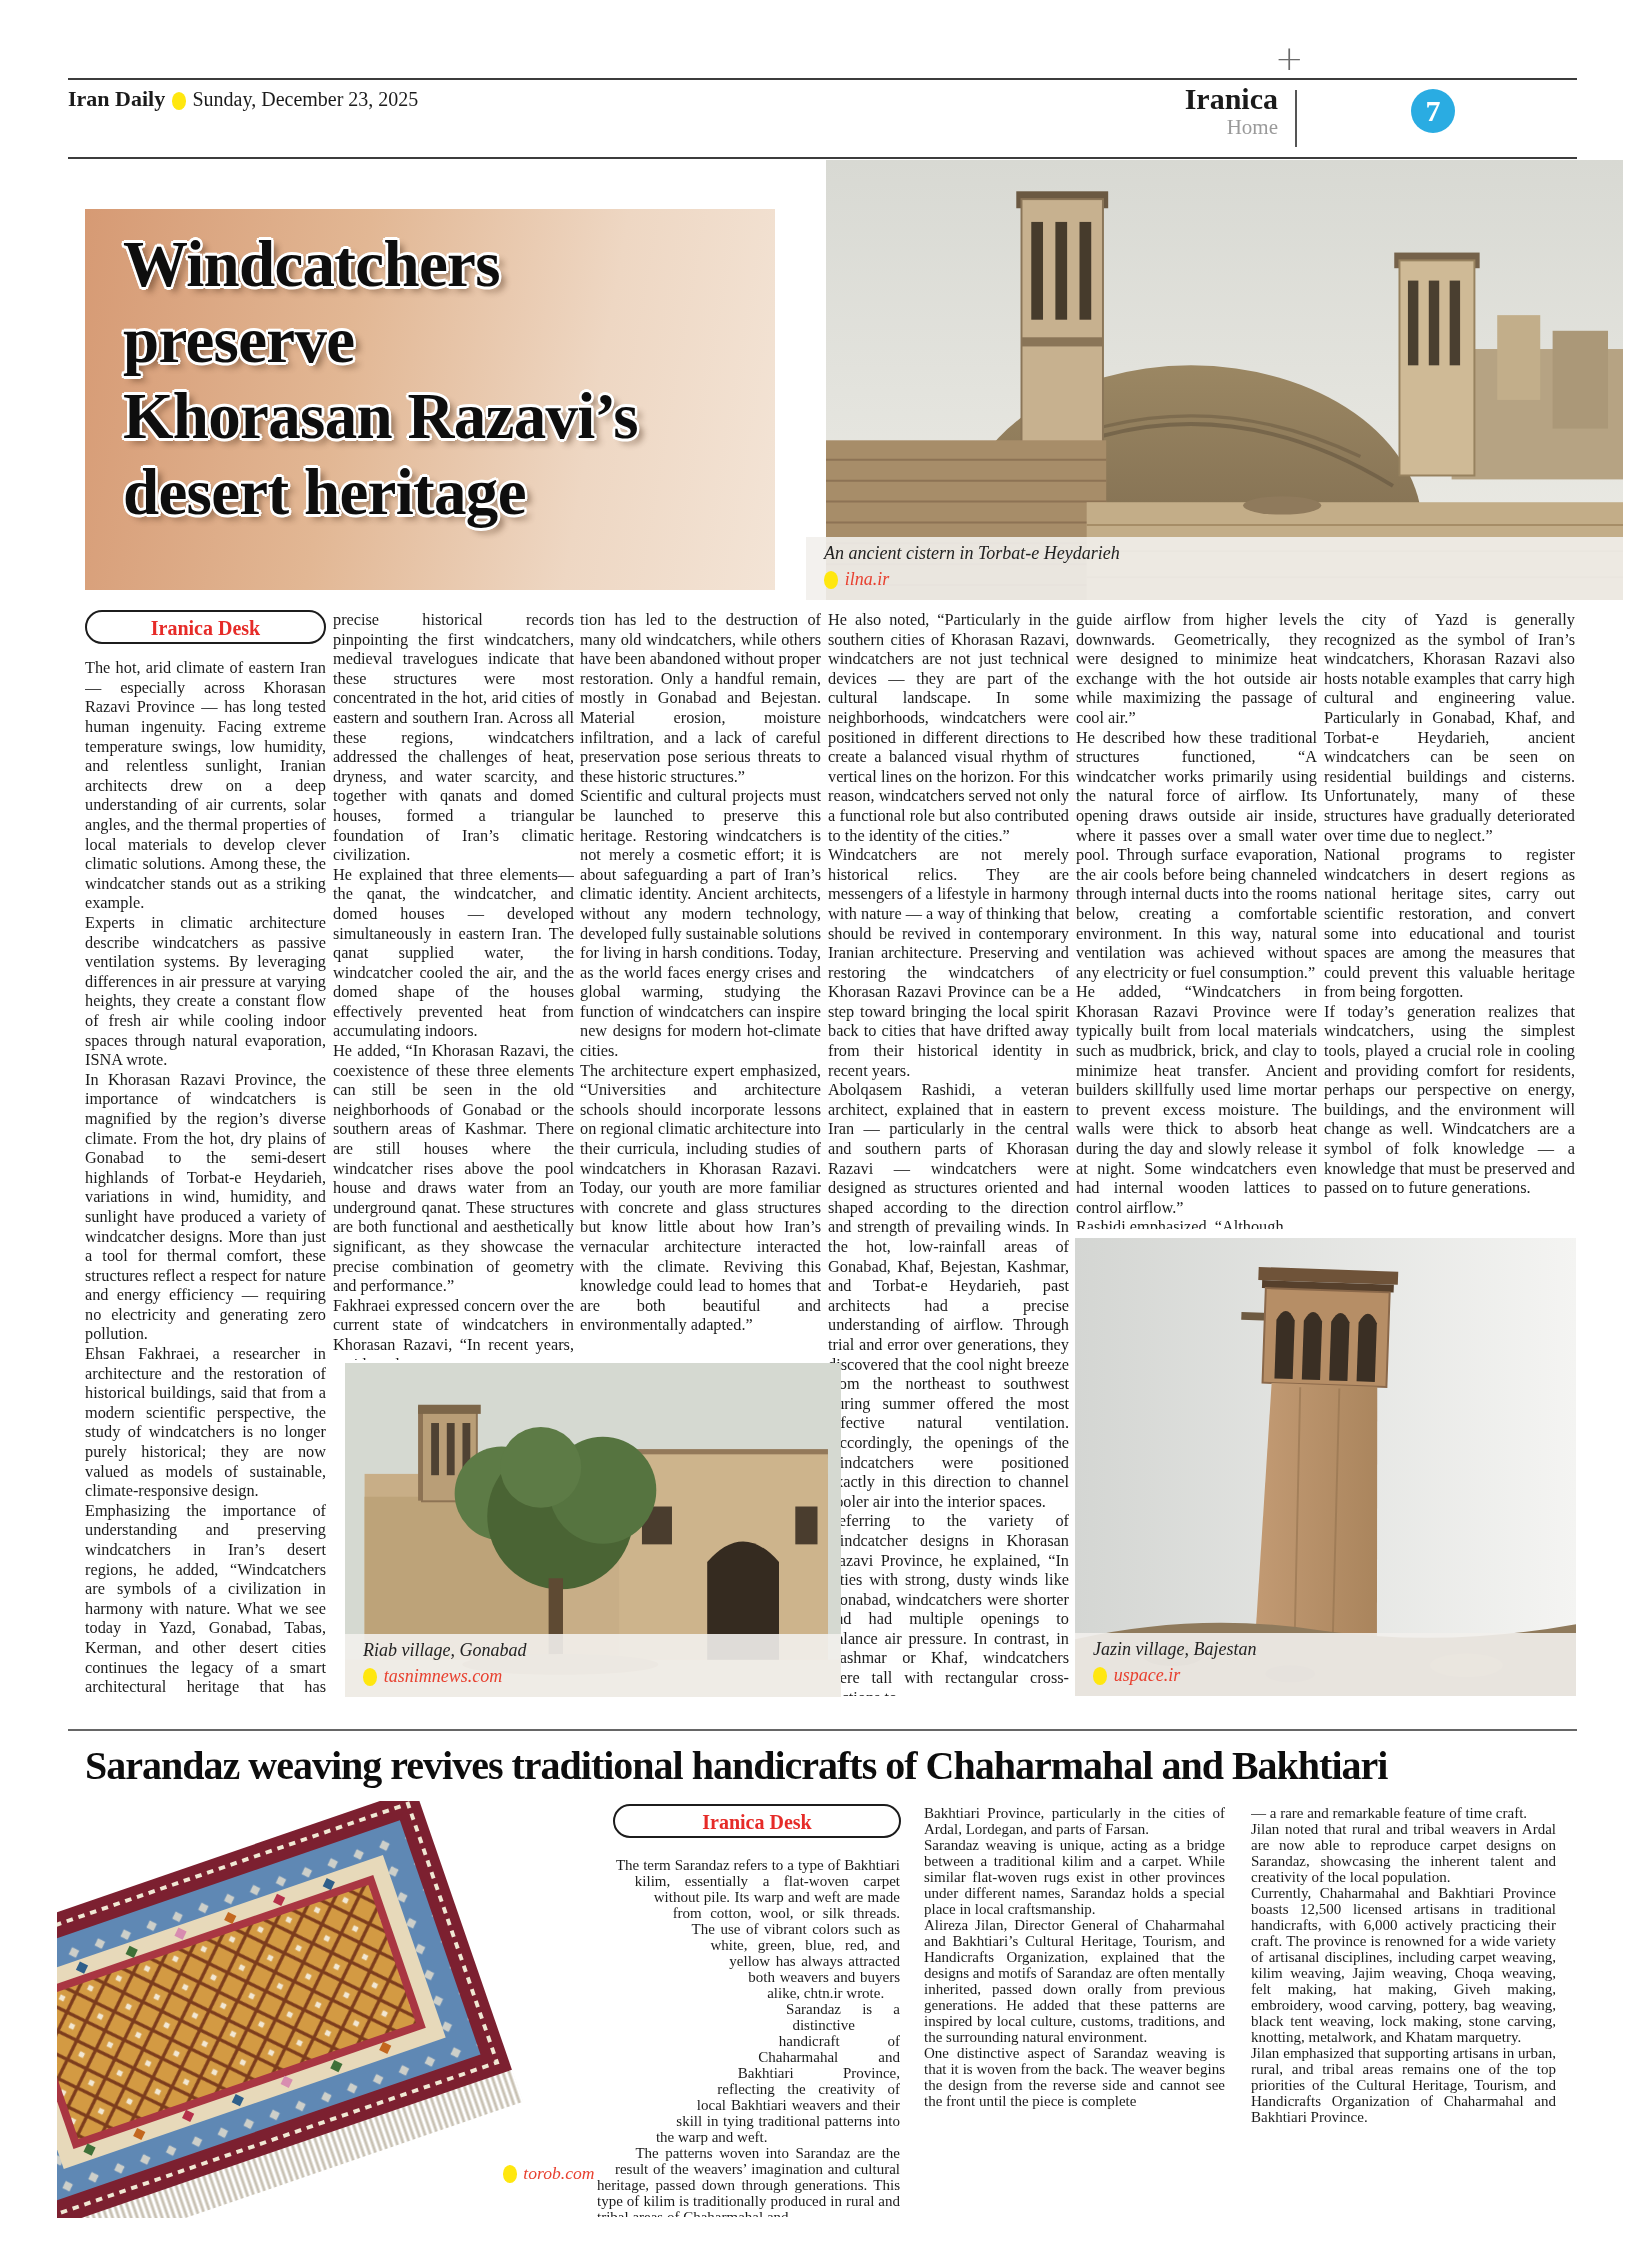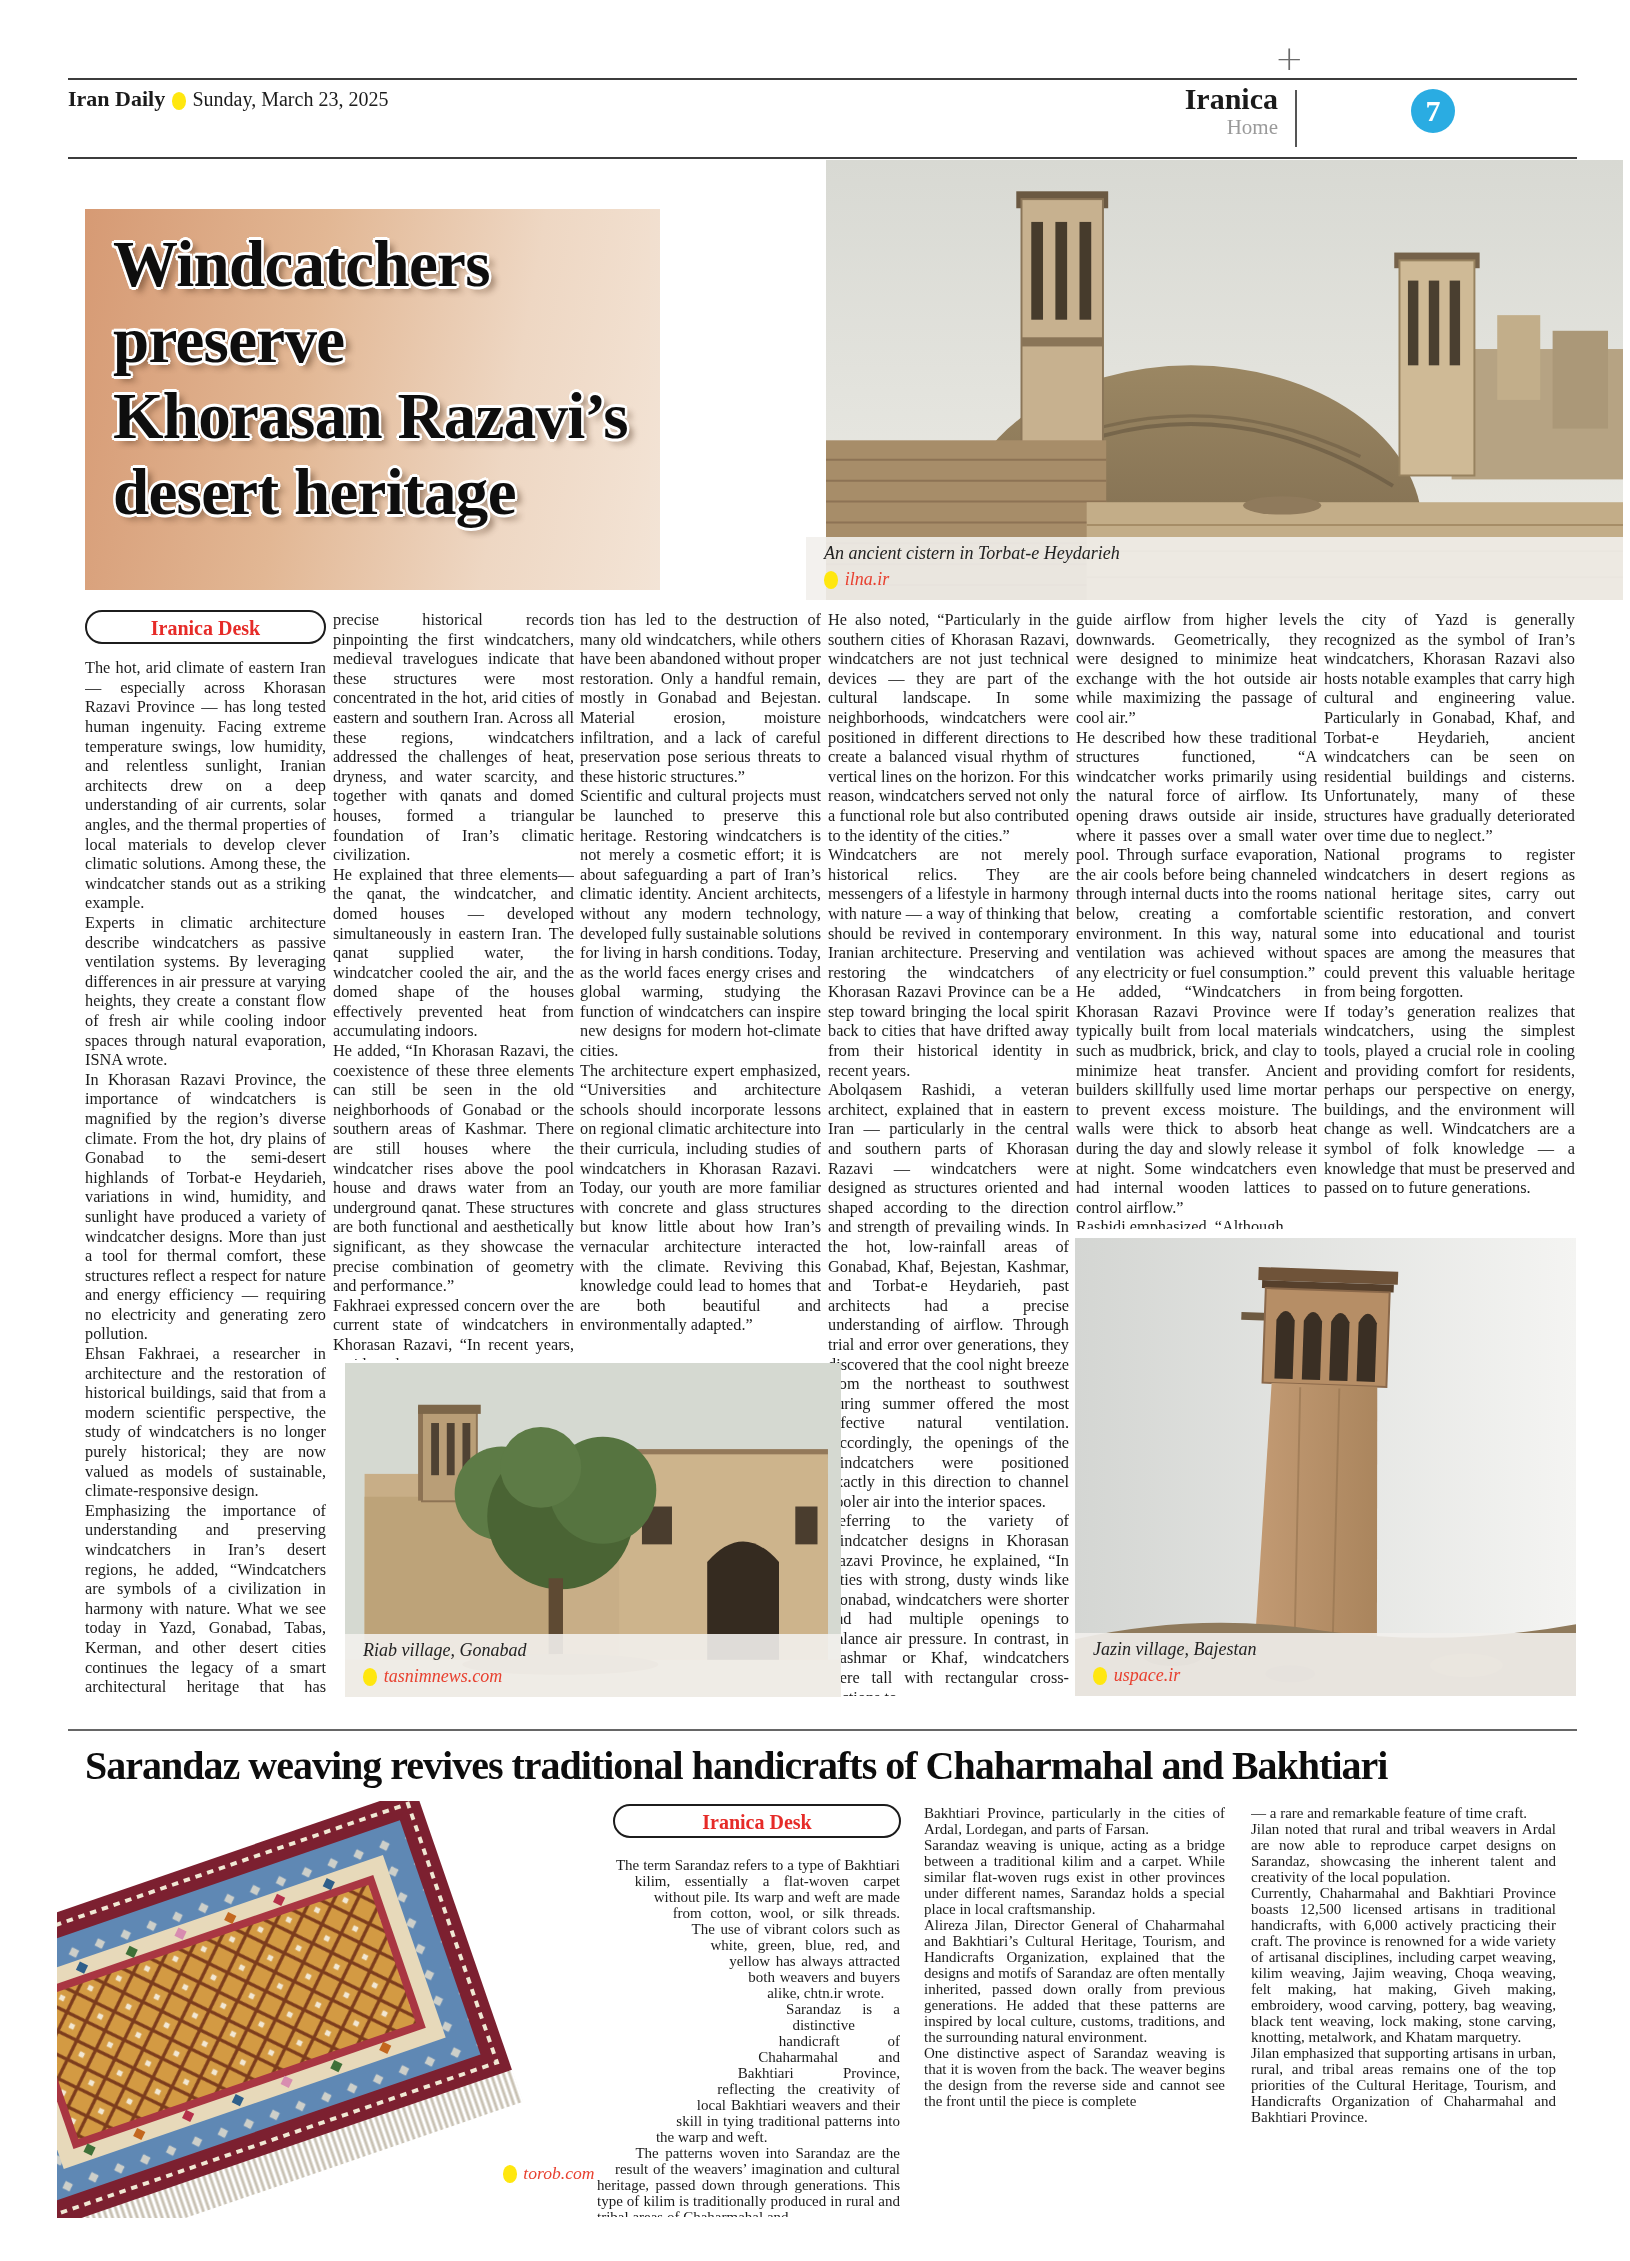--- a/index.html
+++ b/index.html
@@ -14,23 +14,23 @@
   .sect{position:absolute;left:1069px;top:82px;width:209px;text-align:right;}
   .sect .t{font-size:30px;font-weight:700;line-height:33px;}
   .sect .s{font-size:21px;color:#9a9a9a;line-height:25px;}
   .vdiv{position:absolute;left:1295px;top:90px;width:2px;height:57px;background:#555;}
   .plusmark{position:absolute;left:1275px;top:38px;font-family:"DejaVu Sans",sans-serif;
             font-size:34px;font-weight:300;color:#6b6b6b;}
   .pagenum{position:absolute;left:1411px;top:89px;width:44px;height:44px;border-radius:50%;
            background:#2aace2;color:#fff;font-size:30px;font-weight:700;text-align:center;
            line-height:43px;}
   
-  .hblock{position:absolute;left:85px;top:209px;width:575px;height:381px;
+  .hblock{position:absolute;left:85px;top:209px;width:690px;height:381px;
           background:linear-gradient(100deg,#d69a74 0%,#e2b794 38%,#eed7c3 72%,#f3e4d6 100%);
-          padding:17px 0 0 28px;box-sizing:border-box;}
+          padding:17px 0 0 38px;box-sizing:border-box;}
   .hl{font-size:65px;line-height:76px;font-weight:700;color:#0e0e0e;letter-spacing:-0.7px;
       text-shadow:-2.6px 0 0 #fff,2.6px 0 0 #fff,0 -2.6px 0 #fff,0 2.6px 0 #fff,
                   -2px -2px 0 #fff,2px -2px 0 #fff,-2px 2px 0 #fff,2px 2px 0 #fff,
                   5.9px 5.2px 6.5px rgba(60,30,10,0.45);}
   
   .photo{position:absolute;overflow:hidden;}
   .photo svg{display:block;width:100%;height:100%;}
   .capstrip{position:absolute;left:0;right:0;bottom:0;height:63px;
             background:rgba(242,240,236,0.9);padding:5.2px 0 0 18px;box-sizing:border-box;}
   .capline{font-size:18px;font-style:italic;color:#222;line-height:23.5px;}
@@ -54,21 +54,21 @@
   .hline2{position:absolute;left:85px;top:1742px;width:1500px;font-size:40px;font-weight:700;
           letter-spacing:-1px;white-space:nowrap;color:#0d0d0d;}
 </style>
 </head>
 <body>
 
 <div class="page">
 
   <div class="rule" style="left:68px;top:78px;width:1509px;"></div>
   <div class="masthead-left">
-    <b>Iran Daily</b><span class="dot"></span><span>Sunday, March 23, 2025</span>
+    <b>Iran Daily</b><span class="dot"></span><span>Sunday, December 23, 2025</span>
   </div>
   <span class="plusmark">+</span>
   <div class="sect">
     <div class="t">Iranica</div>
     <div class="s">Home</div>
   </div>
   <div class="vdiv"></div>
   <div class="pagenum">7</div>
   <div class="rule" style="left:68px;top:157px;width:1509px;"></div>
 

